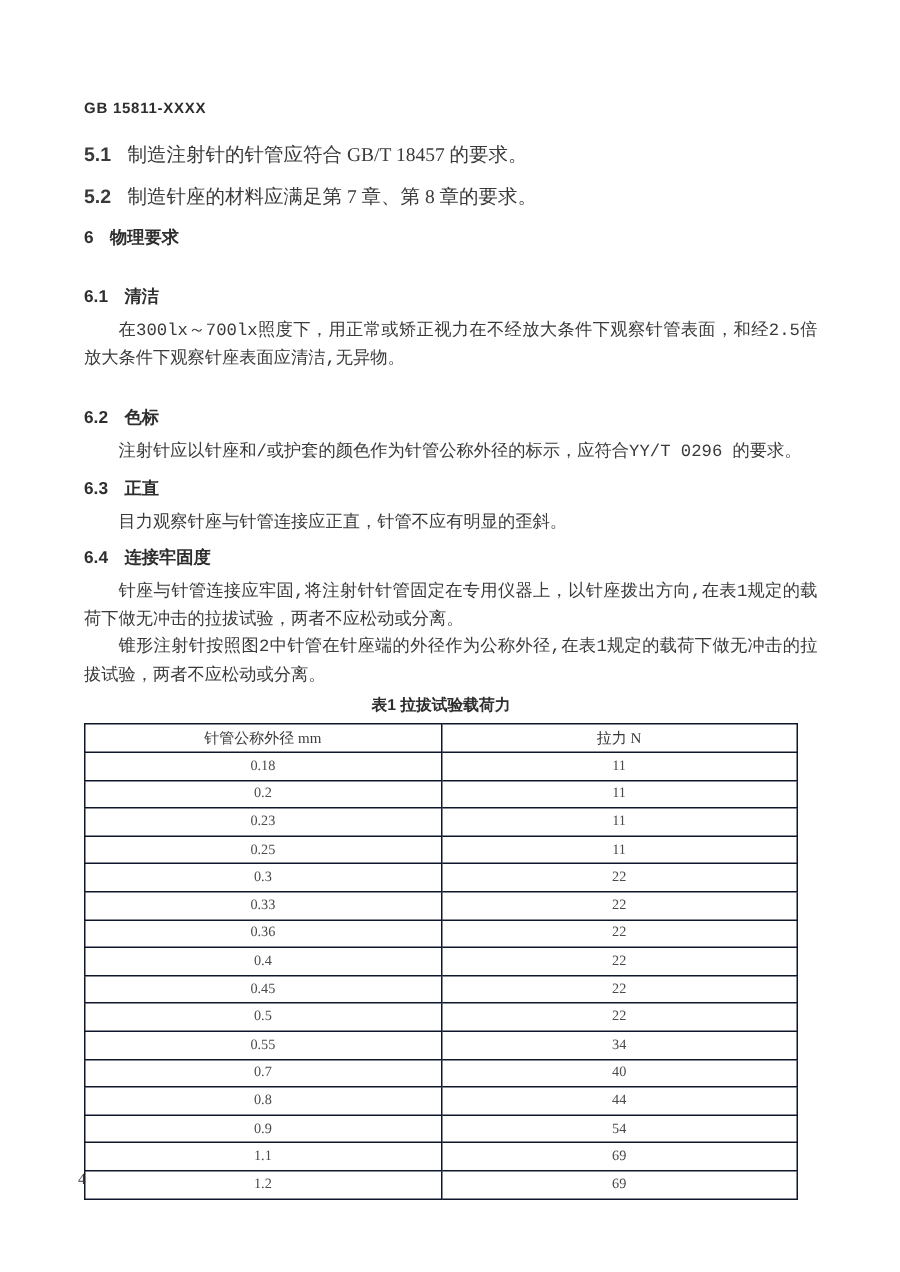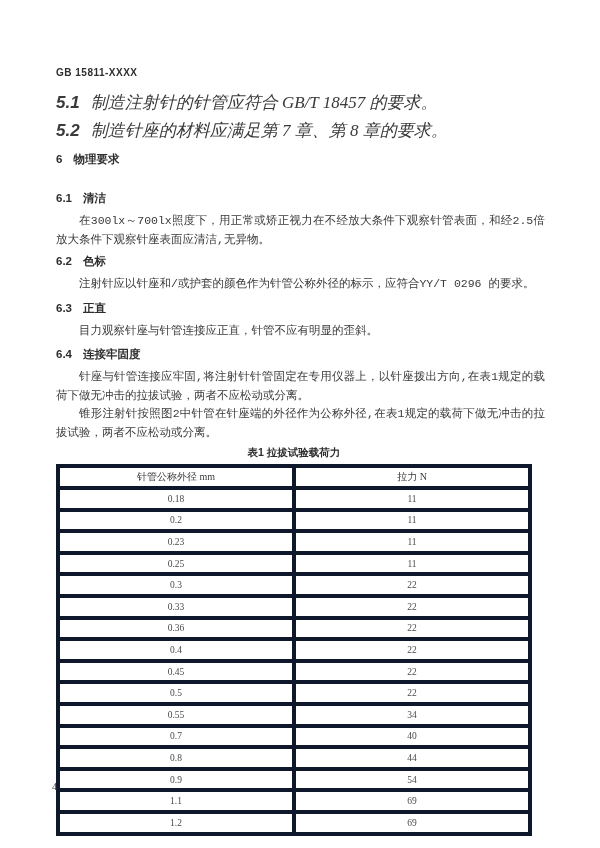--- a/index.html
+++ b/index.html
@@ -24,43 +24,42 @@
   .gb-header {
     font-family: "Liberation Sans", sans-serif;
     font-weight: bold;
     font-size: 10px;
     line-height: 13px;
     color: #2e2e2e;
     letter-spacing: 0.5px;
   }
   .clause {
     margin: 0;
-    font-size: 17px;
+    font-size: 13px;
     line-height: 15px;
-    font-style: italic;
   }
   .clause-5-1 { margin-top: 16px; }
   .clause-5-2 { margin-top: 13px; }
   .clause-num {
     font-family: "Liberation Sans", sans-serif;
     font-weight: bold;
     margin-right: 11px;
   }
   .h2, .h3 {
     margin: 0;
     font-family: "Liberation Sans", sans-serif;
     font-weight: bold;
     font-size: 11.5px;
     line-height: 15px;
     color: #2e2e2e;
   }
   .h2 { margin-top: 14px; }
   .h-num { margin-right: 11px; }
   .h3-1 { margin-top: 24px; }
-  .h3-2 { margin-top: 5px; }
+  .h3-2 { margin-top: 23px; }
   .h3-3 { margin-top: 7px; }
   .h3-4 { margin-top: 7px; }
   .para {
     margin: 0;
     margin-top: 6px;
     font-size: 11.5px;
     line-height: 18.5px;
     text-indent: 2em;
     text-align: justify;
     font-family: Liberation Mono, monospace;
@@ -78,21 +77,21 @@
     color: #2e2e2e;
   }
   table.load-table {
     margin-top: 5px;
     width: 476px;
     border-collapse: collapse;
     table-layout: fixed;
     border: 1px solid #4d4d4d;
   }
   table.load-table th, table.load-table td {
-    border: 4px solid #0f172a;
+    border: 1px solid #0f172a;
     text-align: center;
     vertical-align: middle;
     padding: 0;
     font-weight: normal;
   }
   table.load-table th {
     height: 18px;
     font-size: 10px;
     color: #3a3a3a;
   }

